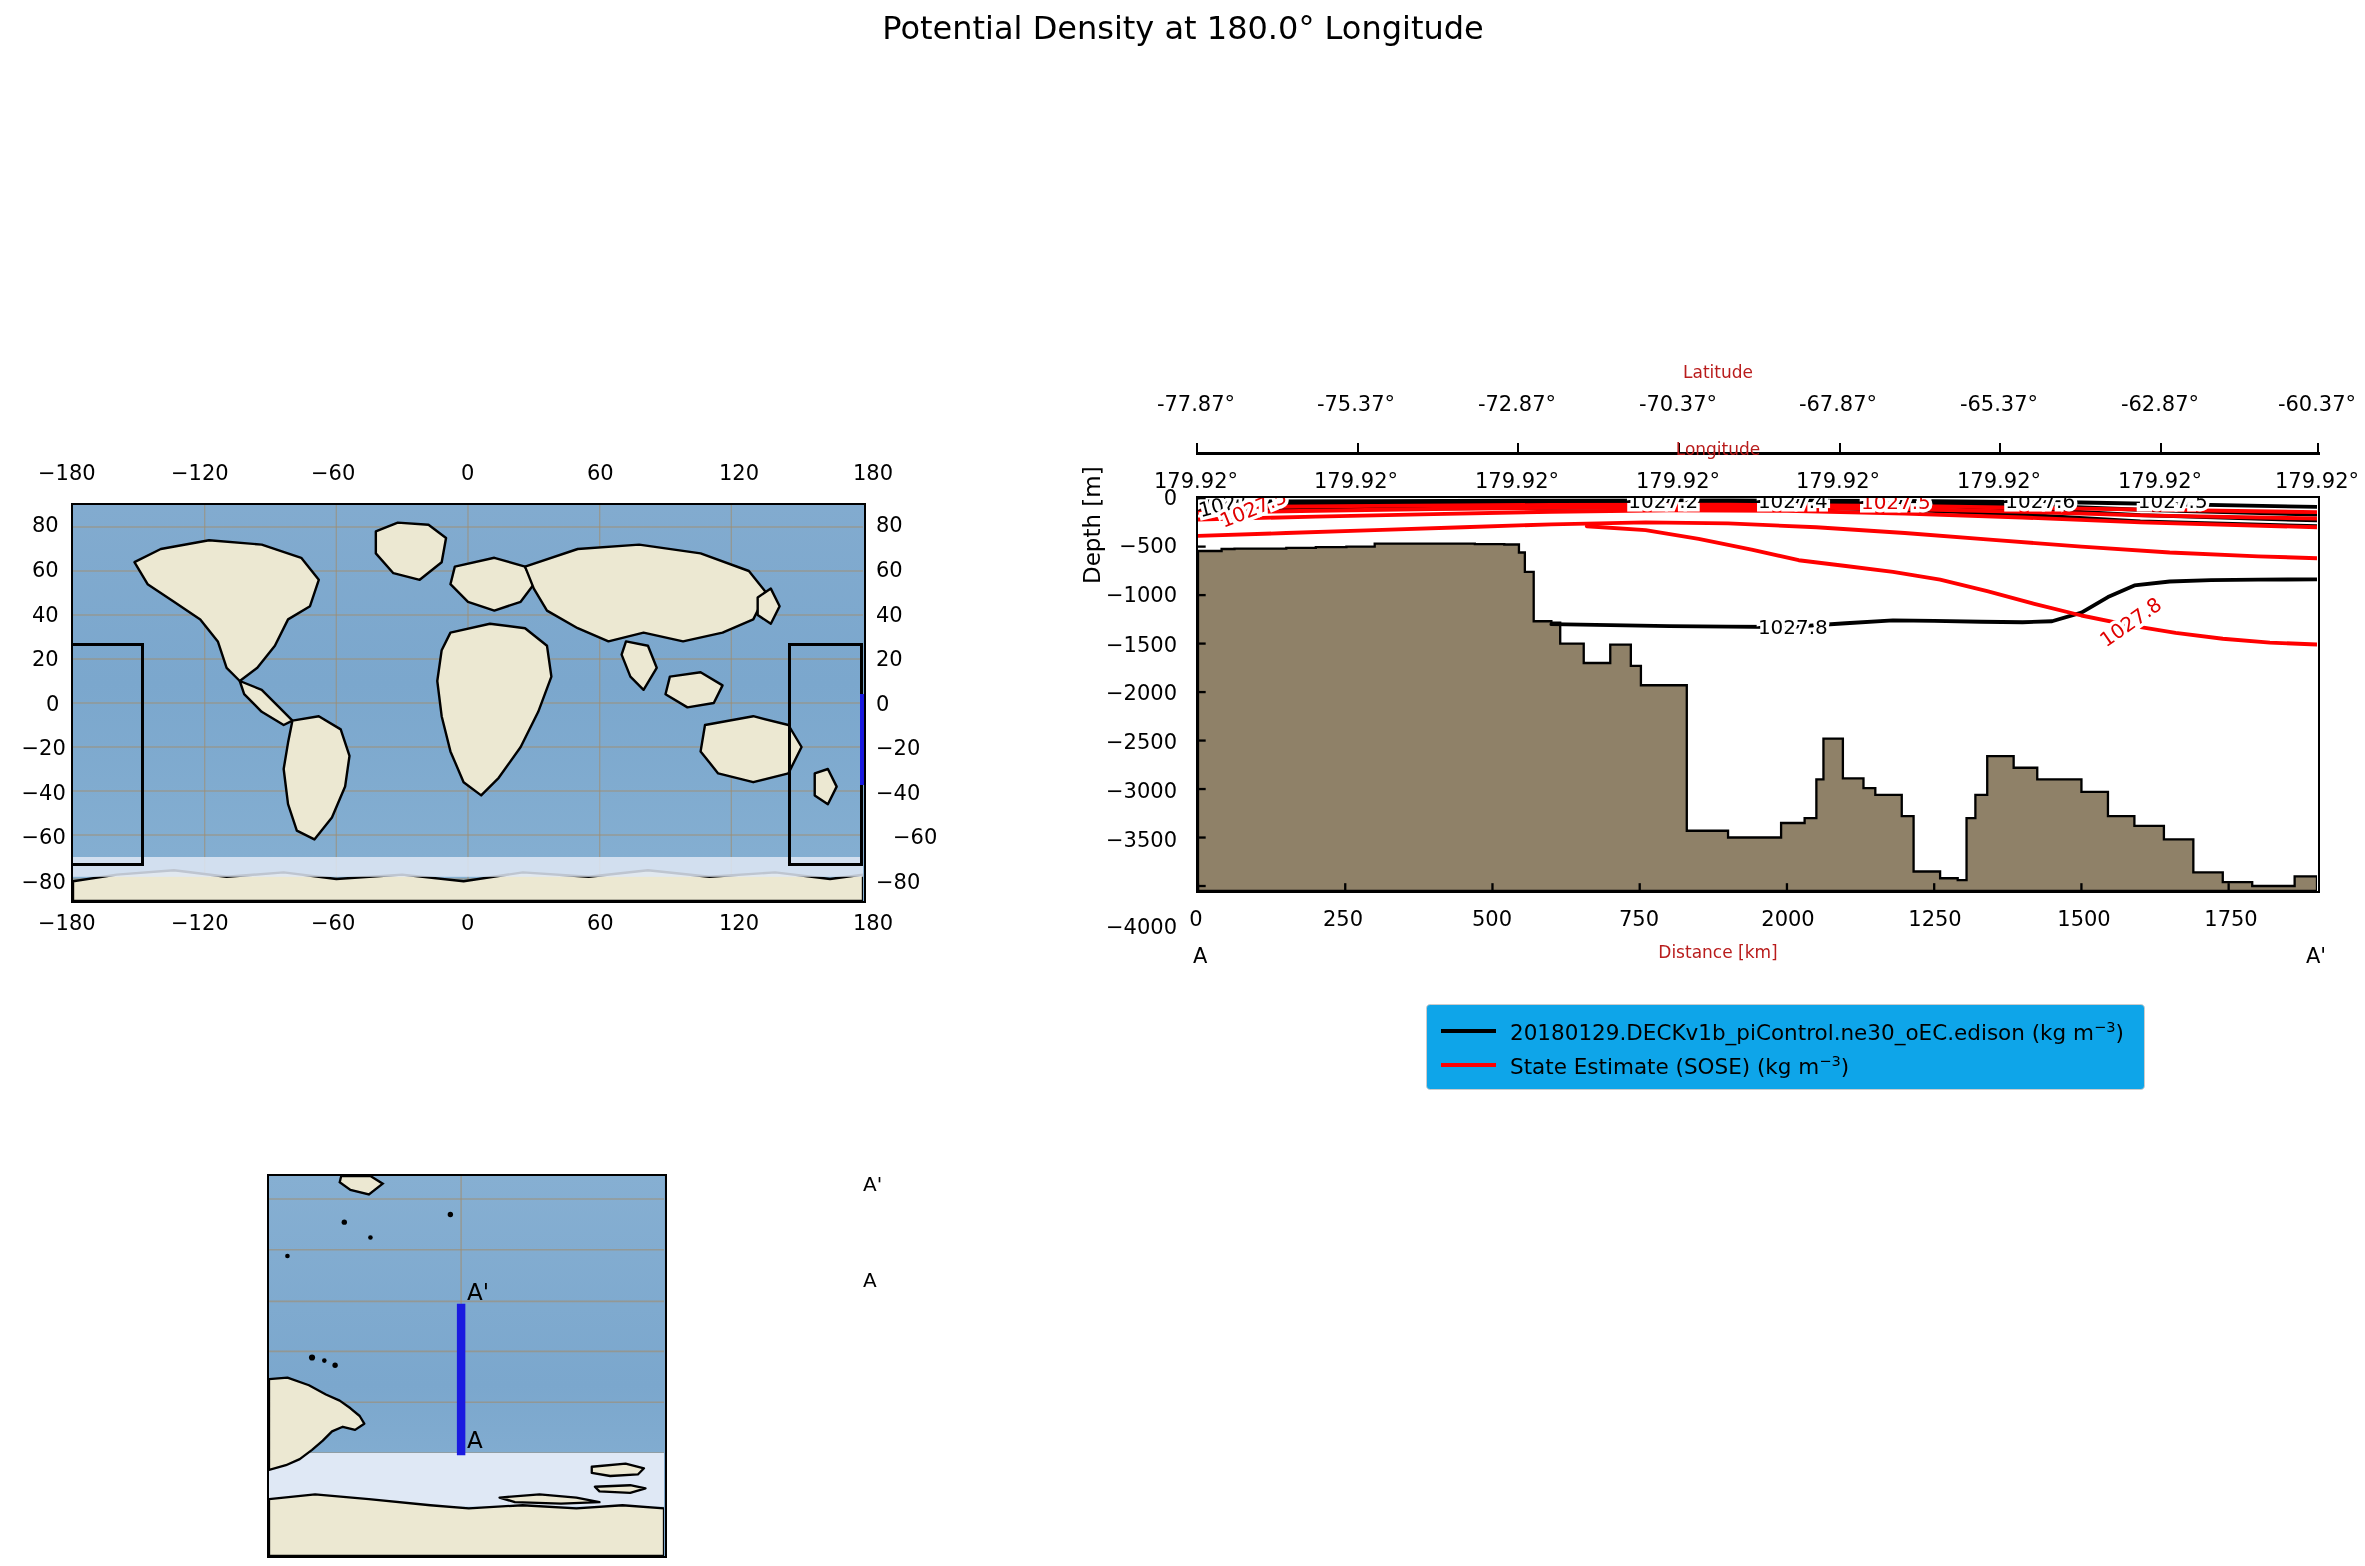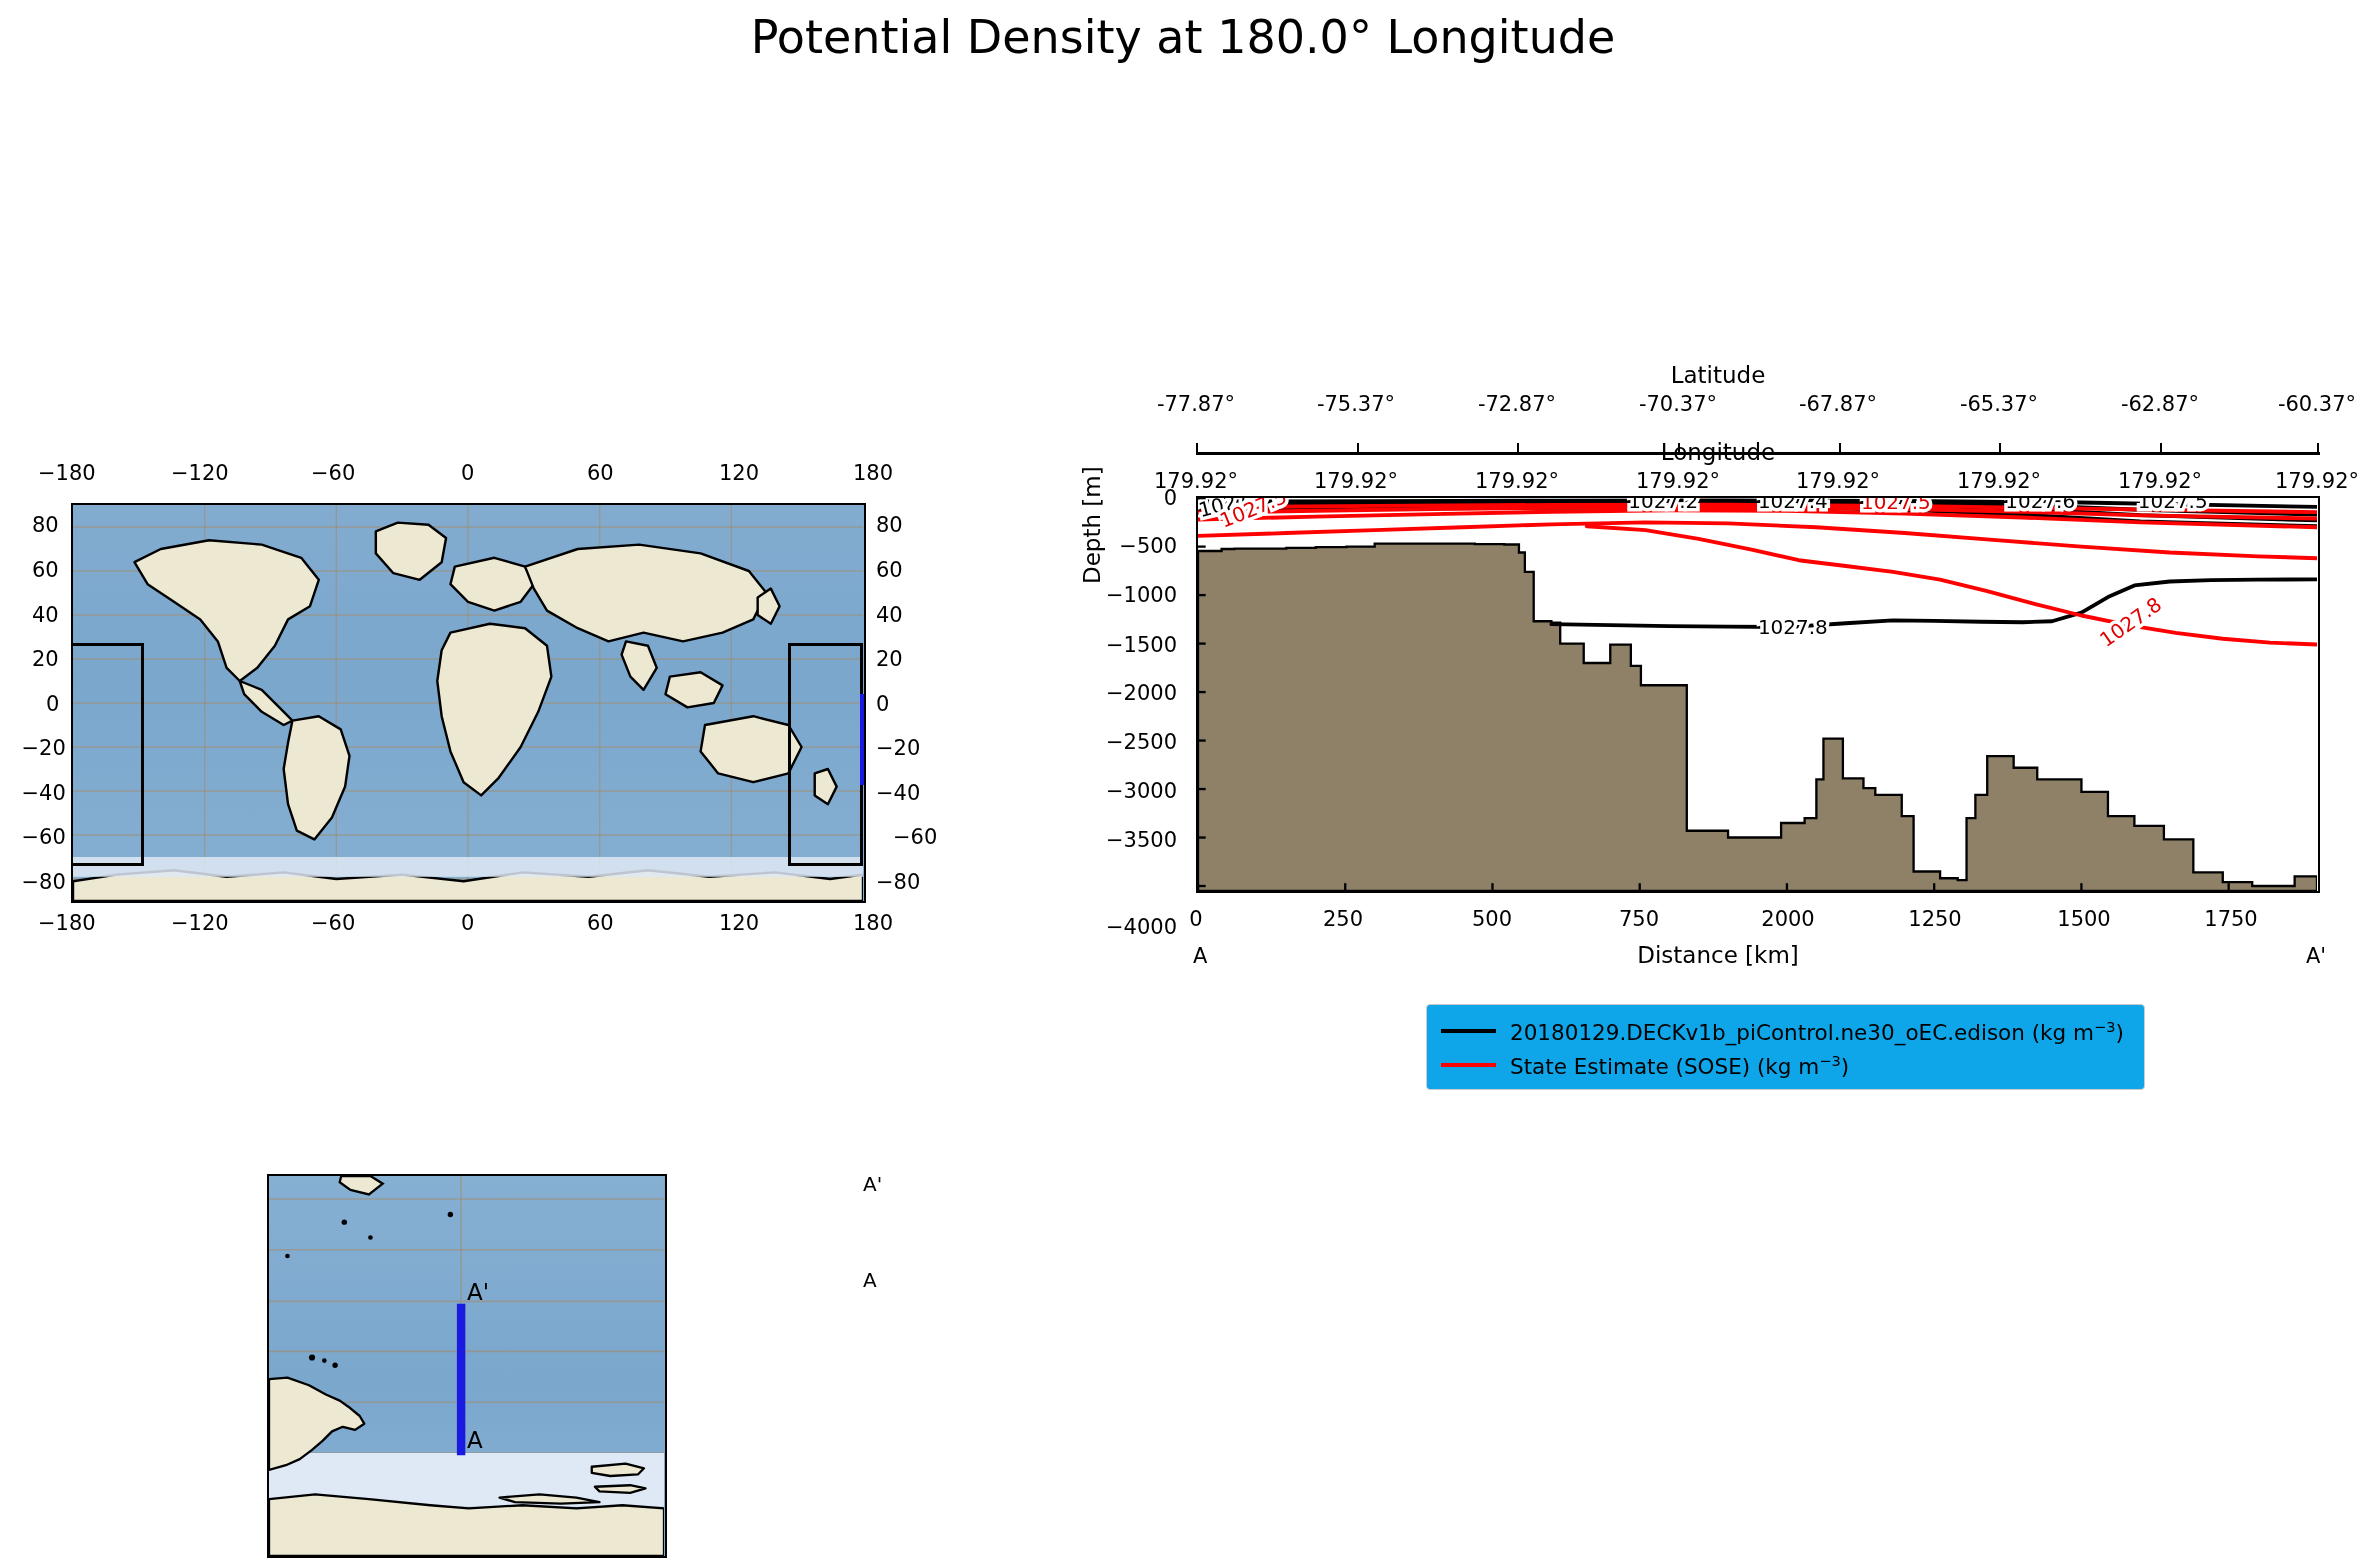--- a/index.html
+++ b/index.html
@@ -5,27 +5,27 @@
   html,body{margin:0;padding:0;}
   body{
     width:2366px;height:1566px;background:#ffffff;
     font-family:"DejaVu Sans",sans-serif;
     position:relative;overflow:hidden;
   }
 
   
   #title-block{
     position:absolute;left:0;top:7.7px;width:2366px;text-align:center;
-    font-size:46px;color:#000;line-height:1.28;
+    font-size:32px;color:#000;line-height:1.28;
   }
   #title-line1,#title-line2{display:block;}
 
   
   .tick{position:absolute;font-size:21px;color:#000;white-space:nowrap;}
-  .axlabel{position:absolute;font-size:23px;color:#000000;white-space:nowrap;}
+  .axlabel{position:absolute;font-size:17px;color:#b91c1c;white-space:nowrap;}
 
   
   #worldmap-panel{position:absolute;left:71px;top:503px;width:795px;height:400px;}
   #worldmap-frame{position:absolute;inset:0;border:2.3px solid #000;box-sizing:border-box;overflow:hidden;background:#7fa9cd;}
   .ocean{position:absolute;inset:0;background:
      linear-gradient(180deg,#82abcf 0%,#7ba7cd 45%,#86b0d2 100%);}
   .boxsel{position:absolute;border:3.1px solid #000;box-sizing:border-box;background:transparent;}
   .transect{position:absolute;background:#1a1ae0;}
   .ptlabel{position:absolute;font-size:20px;color:#000;white-space:nowrap;}
 

